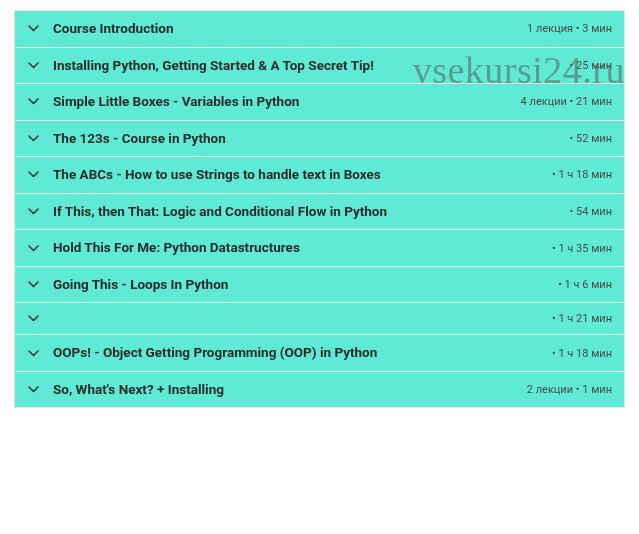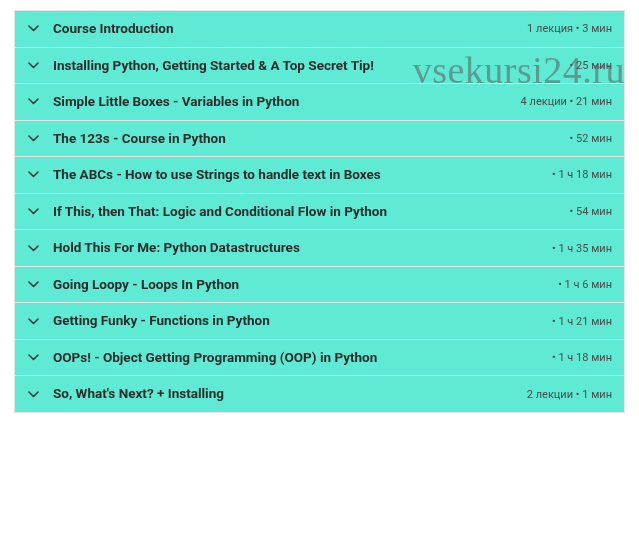--- a/index.html
+++ b/index.html
@@ -154,32 +154,31 @@
       </div>
       <span class="section-meta">• 1 ч 35 мин</span>
     </div>
     <div class="section-row">
       <div class="row-left">
         <span class="chevron">
           <svg viewBox="0 0 11 7" fill="none">
             <path d="M1 1 L5.5 5.5 L10 1" stroke="currentColor" stroke-width="1.6" stroke-linecap="round" stroke-linejoin="round"></path>
           </svg>
         </span>
-        <span class="section-title">Going Loopy - Loops In Python</span>
+        <span class="section-title">Going This - Loops In Python</span>
       </div>
       <span class="section-meta">• 1 ч 6 мин</span>
     </div>
     <div class="section-row">
       <div class="row-left">
         <span class="chevron">
           <svg viewBox="0 0 11 7" fill="none">
             <path d="M1 1 L5.5 5.5 L10 1" stroke="currentColor" stroke-width="1.6" stroke-linecap="round" stroke-linejoin="round"></path>
           </svg>
         </span>
-        <span class="section-title">Getting Funky - Functions in Python</span>
       </div>
       <span class="section-meta">• 1 ч 21 мин</span>
     </div>
     <div class="section-row">
       <div class="row-left">
         <span class="chevron">
           <svg viewBox="0 0 11 7" fill="none">
             <path d="M1 1 L5.5 5.5 L10 1" stroke="currentColor" stroke-width="1.6" stroke-linecap="round" stroke-linejoin="round"></path>
           </svg>
         </span>

